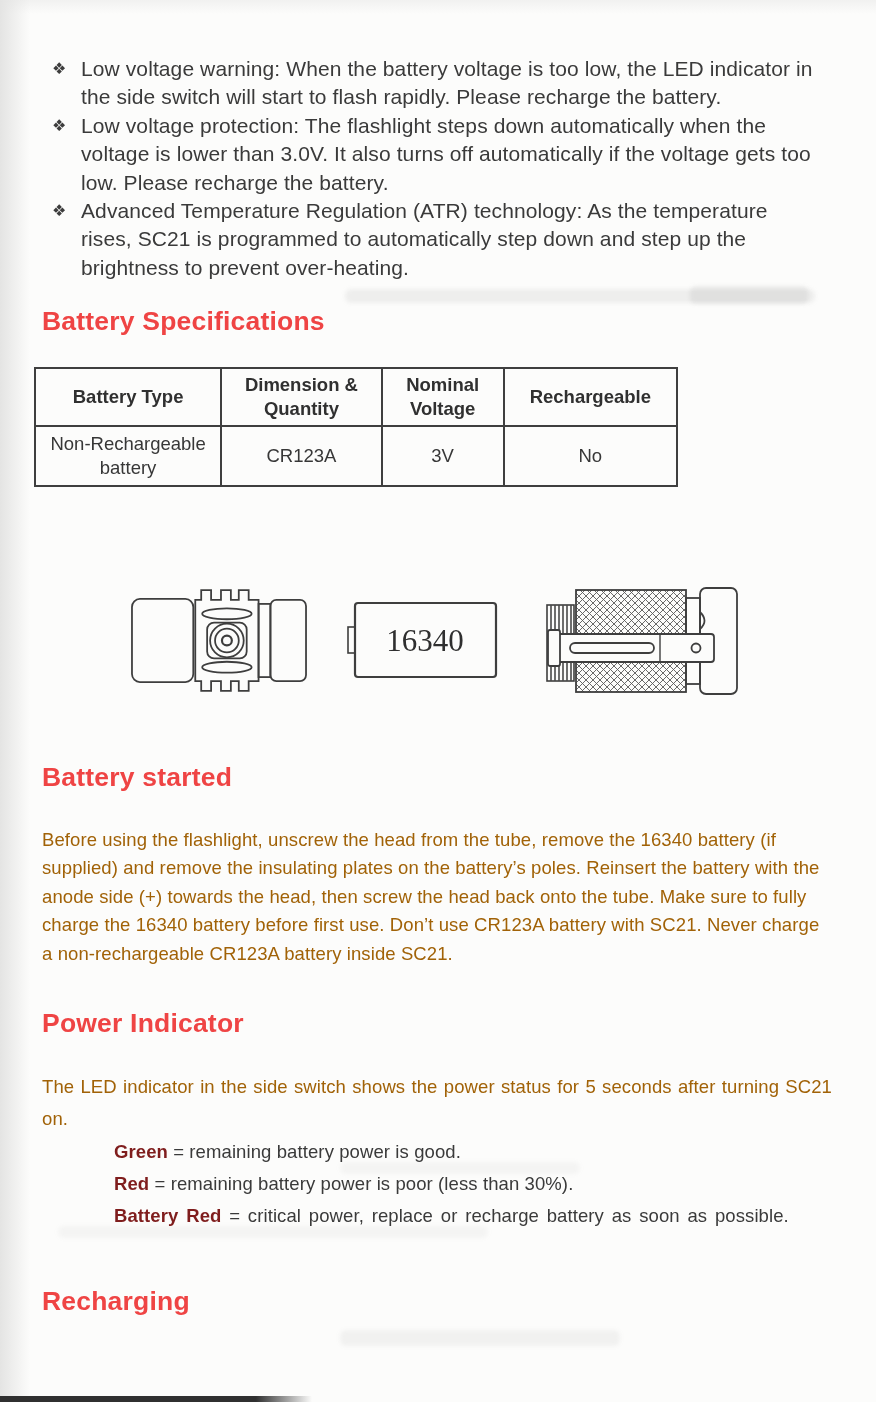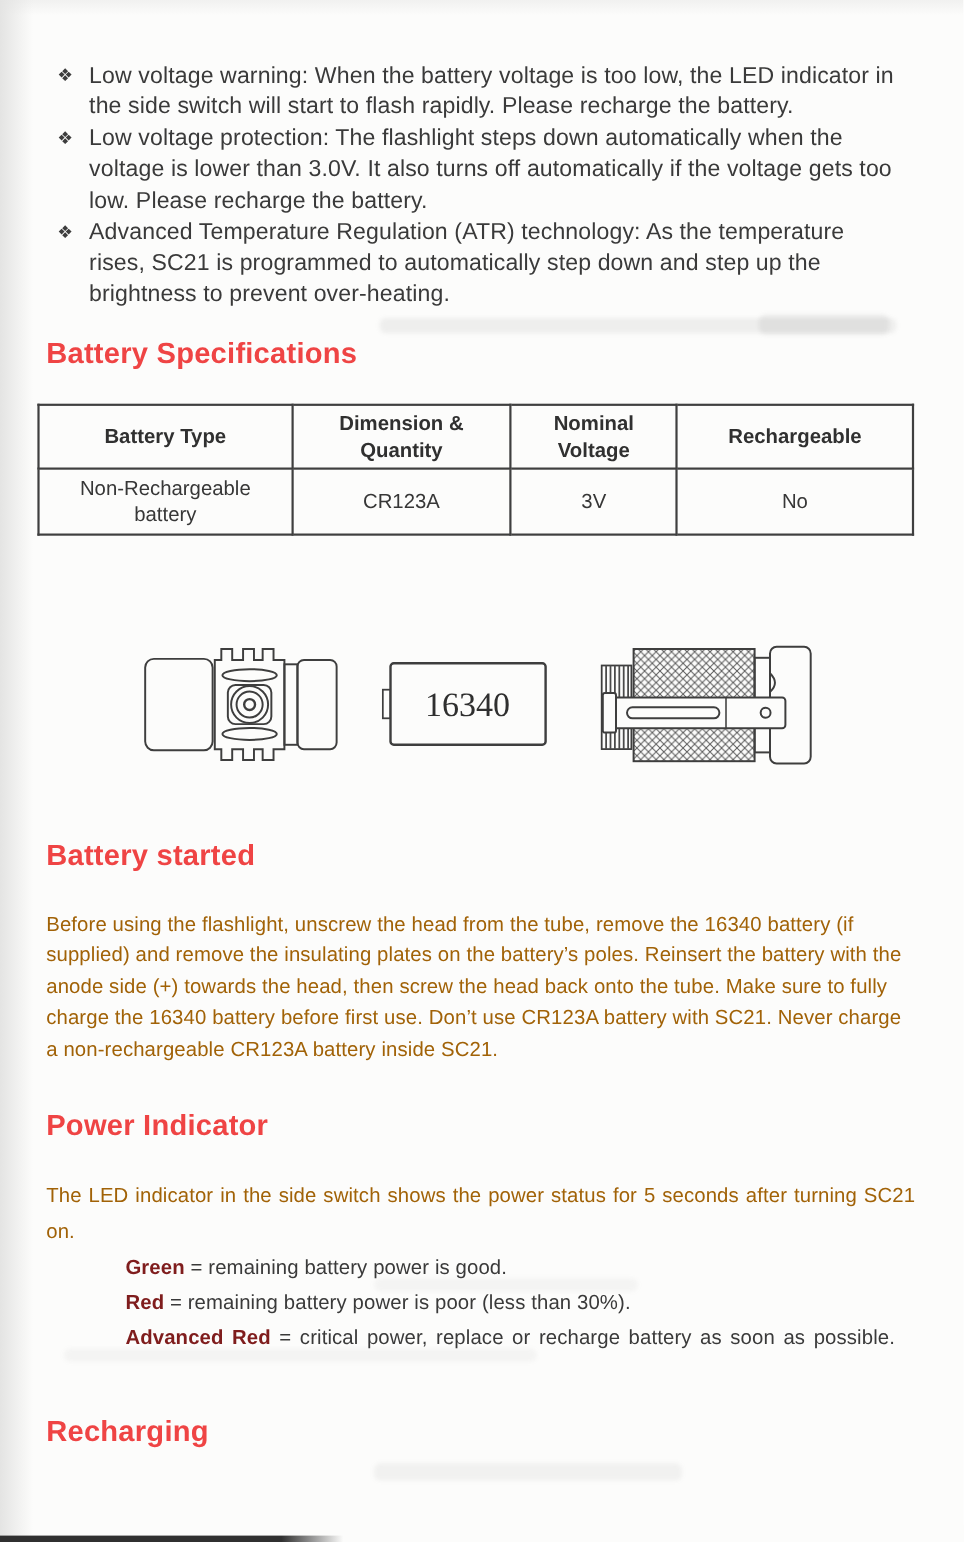--- a/index.html
+++ b/index.html
@@ -44,21 +44,21 @@
   }
 
   .h1 {
     position: absolute; left: 42px;
     font-size: 26.5px; font-weight: bold; color: #ef4444;
     letter-spacing: 0.2px;
   }
 
   
   .spec-table {
-    position: absolute; left: 34px; top: 367px; width: 797px;
+    position: absolute; left: 34px; top: 367px; width: 644px;
     border-collapse: collapse; table-layout: fixed;
     font-size: 18.5px; color: #373737;
   }
   .spec-table th, .spec-table td {
     border: 2px solid #3f3f3f;
     text-align: center; vertical-align: middle;
     white-space: pre-line;
     line-height: 24px;
     padding: 4px 6px;
   }
@@ -188,19 +188,19 @@
 
   <div class="h1" style="top:762px;">Battery started</div>
   <div class="para" style="top:826px;">Before using the flashlight, unscrew the head from the tube, remove the 16340 battery (if supplied) and remove the insulating plates on the battery’s poles. Reinsert the battery with the anode side (+) towards the head, then screw the head back onto the tube. Make sure to fully charge the 16340 battery before first use. Don’t use CR123A battery with SC21. Never charge a non-rechargeable CR123A battery inside SC21.</div>
 
   <div class="h1" style="top:1008px;">Power Indicator</div>
   <div class="para para-justify" style="top:1071px; line-height:32px;">The LED indicator in the side switch shows the power status for 5 seconds after turning SC21 on.</div>
 
   <div class="pi-block" style="top:1136px;">
     <p class="pi-item"><b>Green</b><span> = remaining battery power is good.</span></p>
     <p class="pi-item"><b>Red</b><span> = remaining battery power is poor (less than 30%).</span></p>
-    <p class="pi-item stretch"><b>Advanced Red</b><span> = critical power, replace or recharge battery as soon as possible.</span></p>
+    <p class="pi-item stretch"><b>Battery Red</b><span> = critical power, replace or recharge battery as soon as possible.</span></p>
   </div>
 
   <div class="h1" style="top:1286px;">Recharging</div>
 
   <div class="bottom-bar"></div>
 </div>
 
 </body></html>

